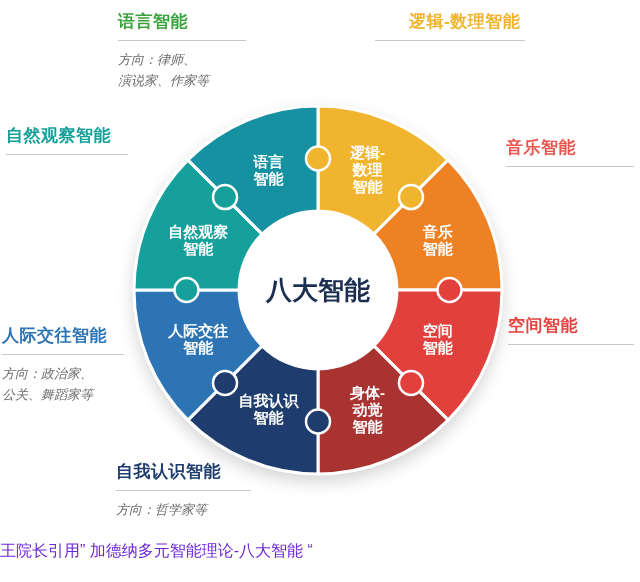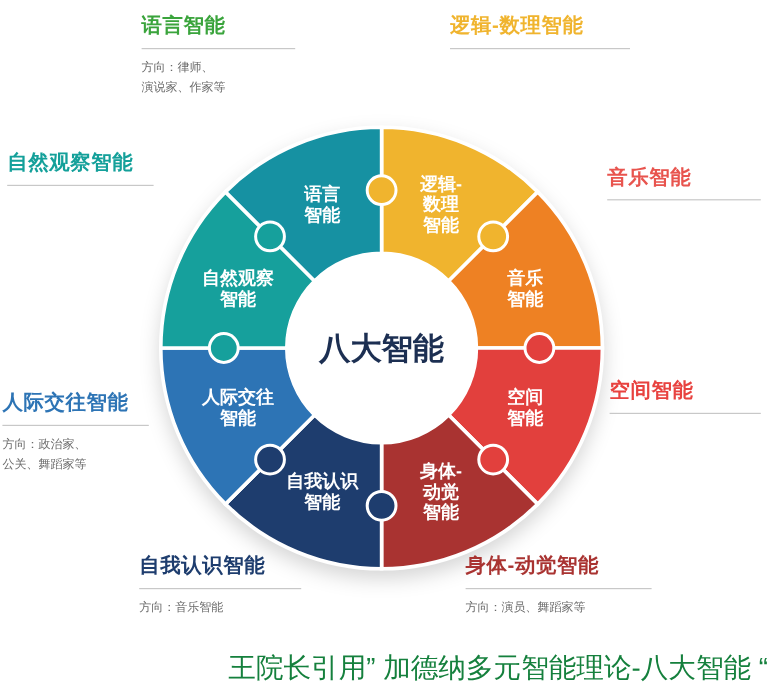--- a/index.html
+++ b/index.html
@@ -2,25 +2,25 @@
 <html><head>
 <meta charset="utf-8">
 <style>
   * { margin:0; padding:0; box-sizing:border-box; }
   html,body { width:640px; height:582px; }
   body { font-family:"Liberation Sans","DejaVu Sans",sans-serif; background:#ffffff; }
   .stage { position:relative; width:640px; height:582px; background:#fff; overflow:hidden; }
   .callout { position:absolute; }
   .callout-title { font-size:17px; font-weight:700; letter-spacing:.5px; white-space:nowrap; }
   .callout-divider { border-top:1px solid #c8c8c8; margin:7px 0 8px; }
-  .callout-desc { font-size:10px; color:#6a6a6a; line-height:1.65; white-space:pre-line; }
+  .callout-desc { font-size:13px; color:#6a6a6a; line-height:1.65; white-space:pre-line;font-style:italic; }
   #wheel-svg { position:absolute; left:0; top:0; filter:drop-shadow(0 7px 8px rgba(0,0,0,.16)); }
   .seg-label { font-family:"Liberation Sans","DejaVu Sans",sans-serif; font-size:15px; font-weight:700; fill:#ffffff; }
   .center-label { font-family:"Liberation Sans","DejaVu Sans",sans-serif; font-size:26px; font-weight:700; fill:#1c2f52; }
-  .caption { position:absolute; left:0; top:541px; width:100%; text-align:right; font-size:23px; color:#15803d; }
+  .caption { position:absolute; left:0; top:541px; width:100%; text-align:left; font-size:16px; color:#6d28d9; }
 </style>
 </head>
 <body>
 
 <div class="stage">
 
   <svg id="wheel-svg" width="640" height="582" viewBox="0 0 640 582">
       <path d="M318 106 A184 184 0 0 1 448.1076477383248 159.89235226167526 L373.86143571373725 234.13856428626275 A79 79 0 0 0 318 211 Z" fill="#f0b42e" stroke="#ffffff" stroke-width="3"></path>
       <path d="M448.1076477383248 159.89235226167526 A184 184 0 0 1 502 290 L397 290 A79 79 0 0 0 373.86143571373725 234.13856428626275 Z" fill="#ee8123" stroke="#ffffff" stroke-width="3"></path>
       <path d="M502 290 A184 184 0 0 1 448.1076477383248 420.1076477383248 L373.86143571373725 345.86143571373725 A79 79 0 0 0 397 290 Z" fill="#e2403d" stroke="#ffffff" stroke-width="3"></path>
@@ -50,21 +50,21 @@
     </svg>
 
   <div class="callout" style="left:118px; top:10px; width:128px;">
     <div class="callout-title" style="color: rgb(58, 164, 60);">语言智能</div>
     <div class="callout-divider"></div>
     <div class="callout-desc">方向：律师、
 演说家、作家等</div>
   </div>
 
   <div class="callout" style="left:375px; top:10px; width:150px;">
-    <div class="callout-title" style="color: rgb(240, 180, 46);">逻辑-数理智能</div>
+    <div class="callout-title" style="color: rgb(240, 180, 46); margin-left: 34px;">逻辑-数理智能</div>
     <div class="callout-divider"></div>
   </div>
 
   <div class="callout" style="left:6px; top:124px; width:122px;">
     <div class="callout-title" style="color: rgb(20, 160, 154);">自然观察智能</div>
     <div class="callout-divider"></div>
   </div>
 
   <div class="callout" style="left:506px; top:136px; width:128px;">
     <div class="callout-title" style="color: rgb(232, 84, 78);">音乐智能</div>
@@ -79,23 +79,18 @@
   </div>
 
   <div class="callout" style="left:508px; top:314px; width:126px;">
     <div class="callout-title" style="color: rgb(232, 66, 63);">空间智能</div>
     <div class="callout-divider"></div>
   </div>
 
   <div class="callout" style="left:116px; top:460px; width:135px;">
     <div class="callout-title" style="color: rgb(30, 61, 110);">自我认识智能</div>
     <div class="callout-divider"></div>
-    <div class="callout-desc">方向：音乐智能</div>
+    <div class="callout-desc">方向：哲学家等</div>
   </div>
 
-  <div class="callout" style="left:388px; top:460px; width:155px;">
-    <div class="callout-title" style="color: rgb(169, 51, 49);">身体-动觉智能</div>
-    <div class="callout-divider"></div>
-    <div class="callout-desc">方向：演员、舞蹈家等</div>
-  </div>
 
   <div class="caption">王院长引用” 加德纳多元智能理论-八大智能 “</div>
 </div>
 
 </body></html>

